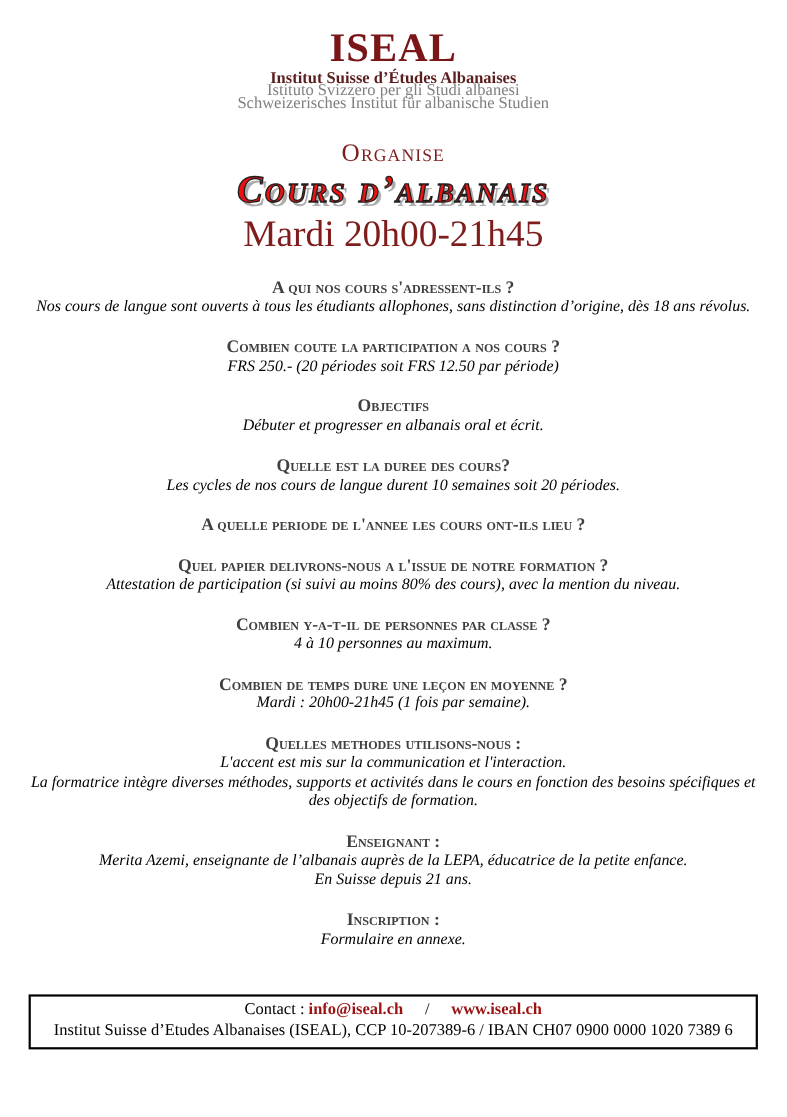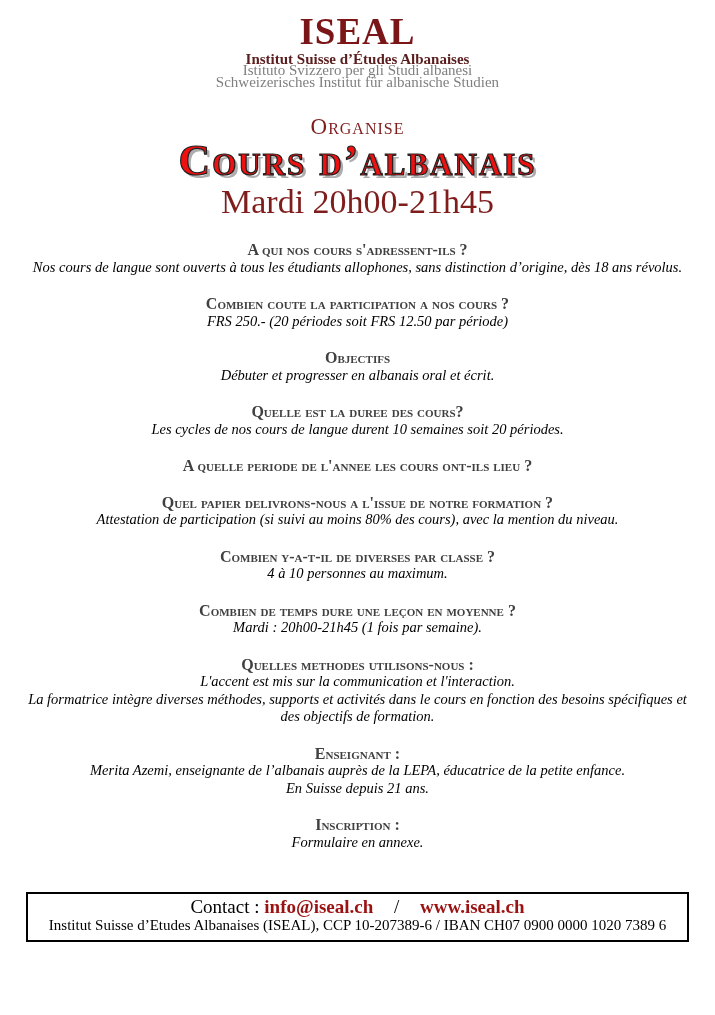--- a/index.html
+++ b/index.html
@@ -1,40 +1,40 @@
 <!DOCTYPE html>
 <html><head>
 <meta charset="utf-8">
 <style>
   html,body { margin:0; padding:0; background:#ffffff; }
   .page {
     width:715px; height:1015px; margin:0 auto; background:#ffffff;
     font-family:"Liberation Serif", serif; color:#000;
     box-sizing:border-box; padding-top:13px; overflow:hidden;
   }
-  .center { text-align:center; }
+  .center { text-align:center;margin-top:12px; }
 
   
   .brand-title {
     font-size:37px; font-weight:bold; color:#7A1518;
     line-height:1.05; letter-spacing:1px;
   }
   .subtitles { margin-top:2px; }
   .subtitle { font-size:15px; line-height:11.5px; }
   .subtitle.maroon { color:#5B1E1E; font-weight:bold; }
   .subtitle.gray { color:#7F7F7F; }
 
   
   .organise {
     margin-top:27px; font-variant:small-caps; font-weight:normal;
     font-size:23px; line-height:24px; color:#7f1d1d; letter-spacing:1px;
   }
   .course-title {
-    margin-top:3px; font-variant:small-caps; font-weight:bold;
-    font-size:44px; line-height:38px; color:#EE1111; letter-spacing:2px;
+    margin-top:3px; font-variant:small-caps; font-style:italic; font-weight:bold;
+    font-size:35px; line-height:38px; color:#EE1111; letter-spacing:2px;
     -webkit-text-stroke:1.2px #1F1F1F;
     text-shadow:3px 3px 0 #ADADAD;
   }
   .schedule { margin-top:3px; font-size:34px; line-height:38px; color:#7f1d1d; }
 
   
   .sections { width:662px; margin:20px auto 0 auto; }
   .section { margin-bottom:19px; text-align:center; }
   .section .q {
     color:#404040; font-weight:bold; font-variant:small-caps;
@@ -42,21 +42,21 @@
   }
   .section .a {
     font-style:italic; font-size:14.5px; line-height:17.5px; color:#000;
   }
 
   
   .footer-box {
     width:663px; margin:41px auto 0 auto; border:2px solid #000;
     box-sizing:border-box; text-align:center; padding:3px 4px 5px 4px;
   }
-  .footer-line1 { font-size:19px; line-height:19px; }
+  .footer-line1 { font-size:15px; line-height:19px; }
   .footer-link { color:#9B1212; font-weight:bold; text-decoration:none; }
   .footer-sep { margin:0 16px; }
   .footer-line2 { font-size:15px; line-height:19px; }
 </style>
 </head>
 <body>
 
 <div class="page">
 
   <div class="center">
@@ -99,21 +99,21 @@
     <div class="section">
       <div class="q">A quelle periode de l'annee les cours ont-ils lieu ?</div>
     </div>
 
     <div class="section">
       <div class="q">Quel papier delivrons-nous a l'issue de notre formation ?</div>
       <div class="a">Attestation de participation (si suivi au moins 80% des cours), avec la mention du niveau.</div>
     </div>
 
     <div class="section">
-      <div class="q">Combien y-a-t-il de diverses par classe ?</div>
+      <div class="q">Combien y-a-t-il de personnes par classe ?</div>
       <div class="a">4 à 10 personnes au maximum.</div>
     </div>
 
     <div class="section">
       <div class="q">Combien de temps dure une leçon en moyenne ?</div>
       <div class="a">Mardi : 20h00-21h45 (1 fois par semaine).</div>
     </div>
 
     <div class="section">
       <div class="q">Quelles methodes utilisons-nous :</div>

